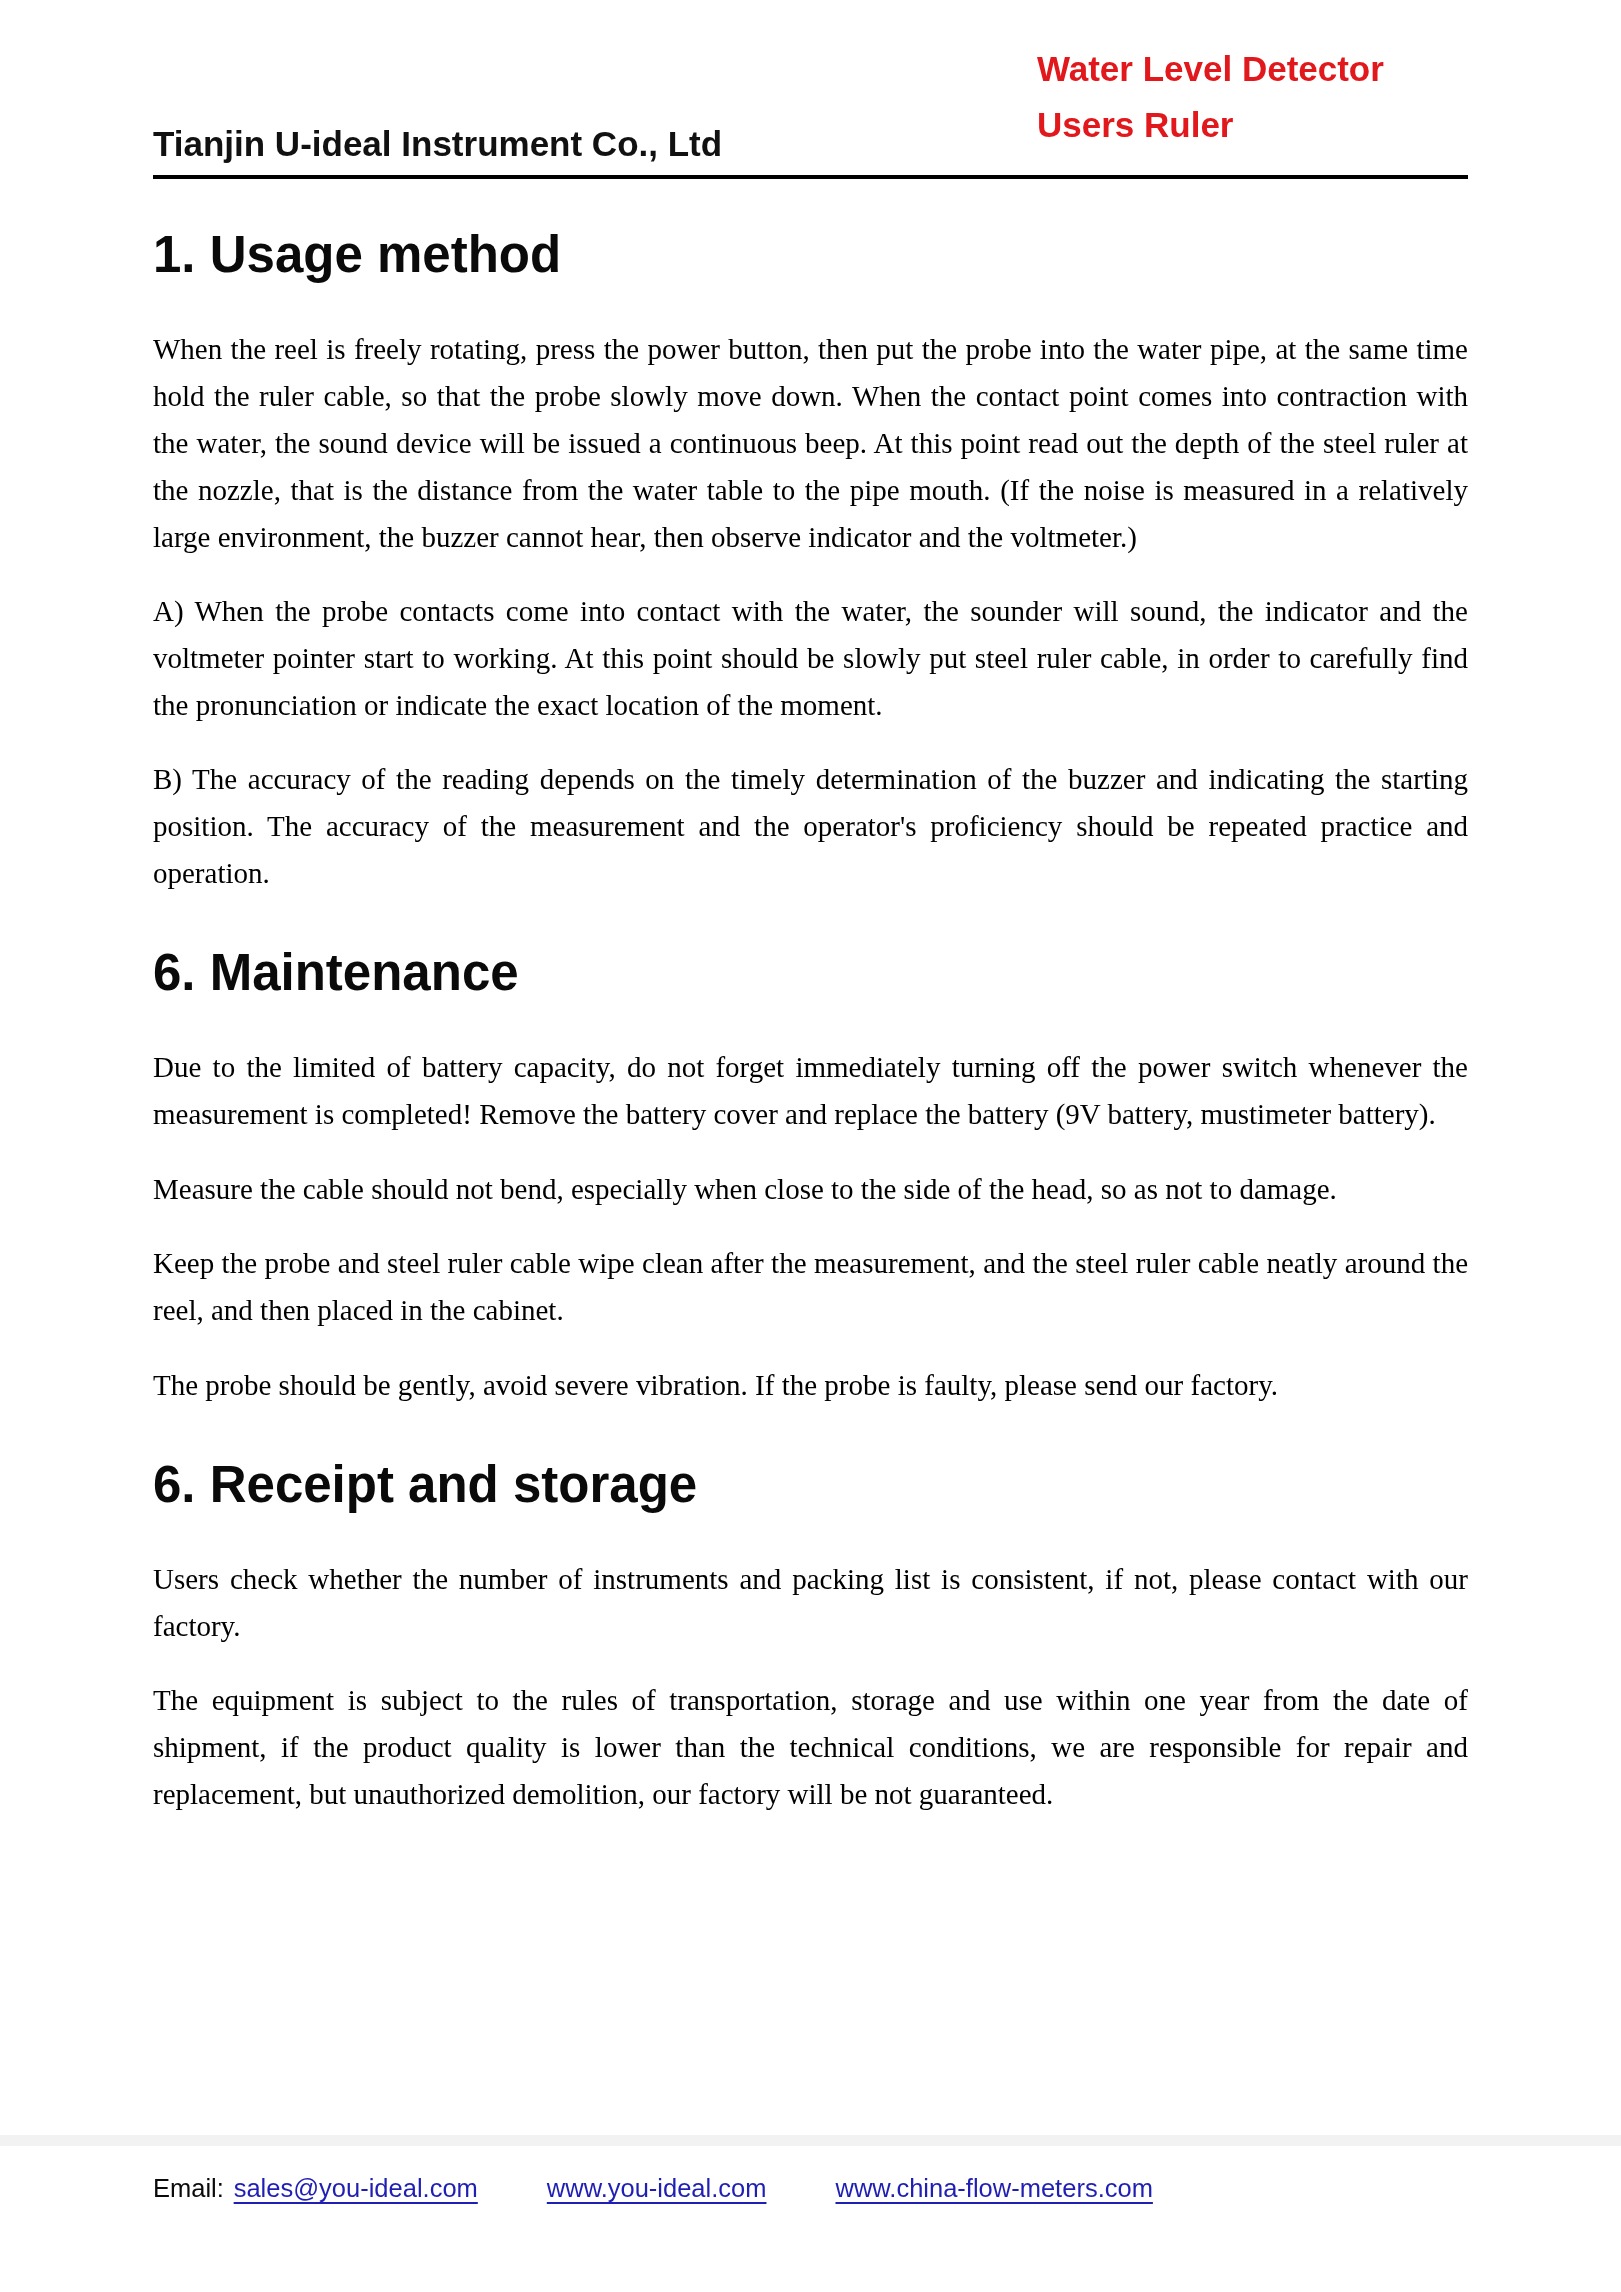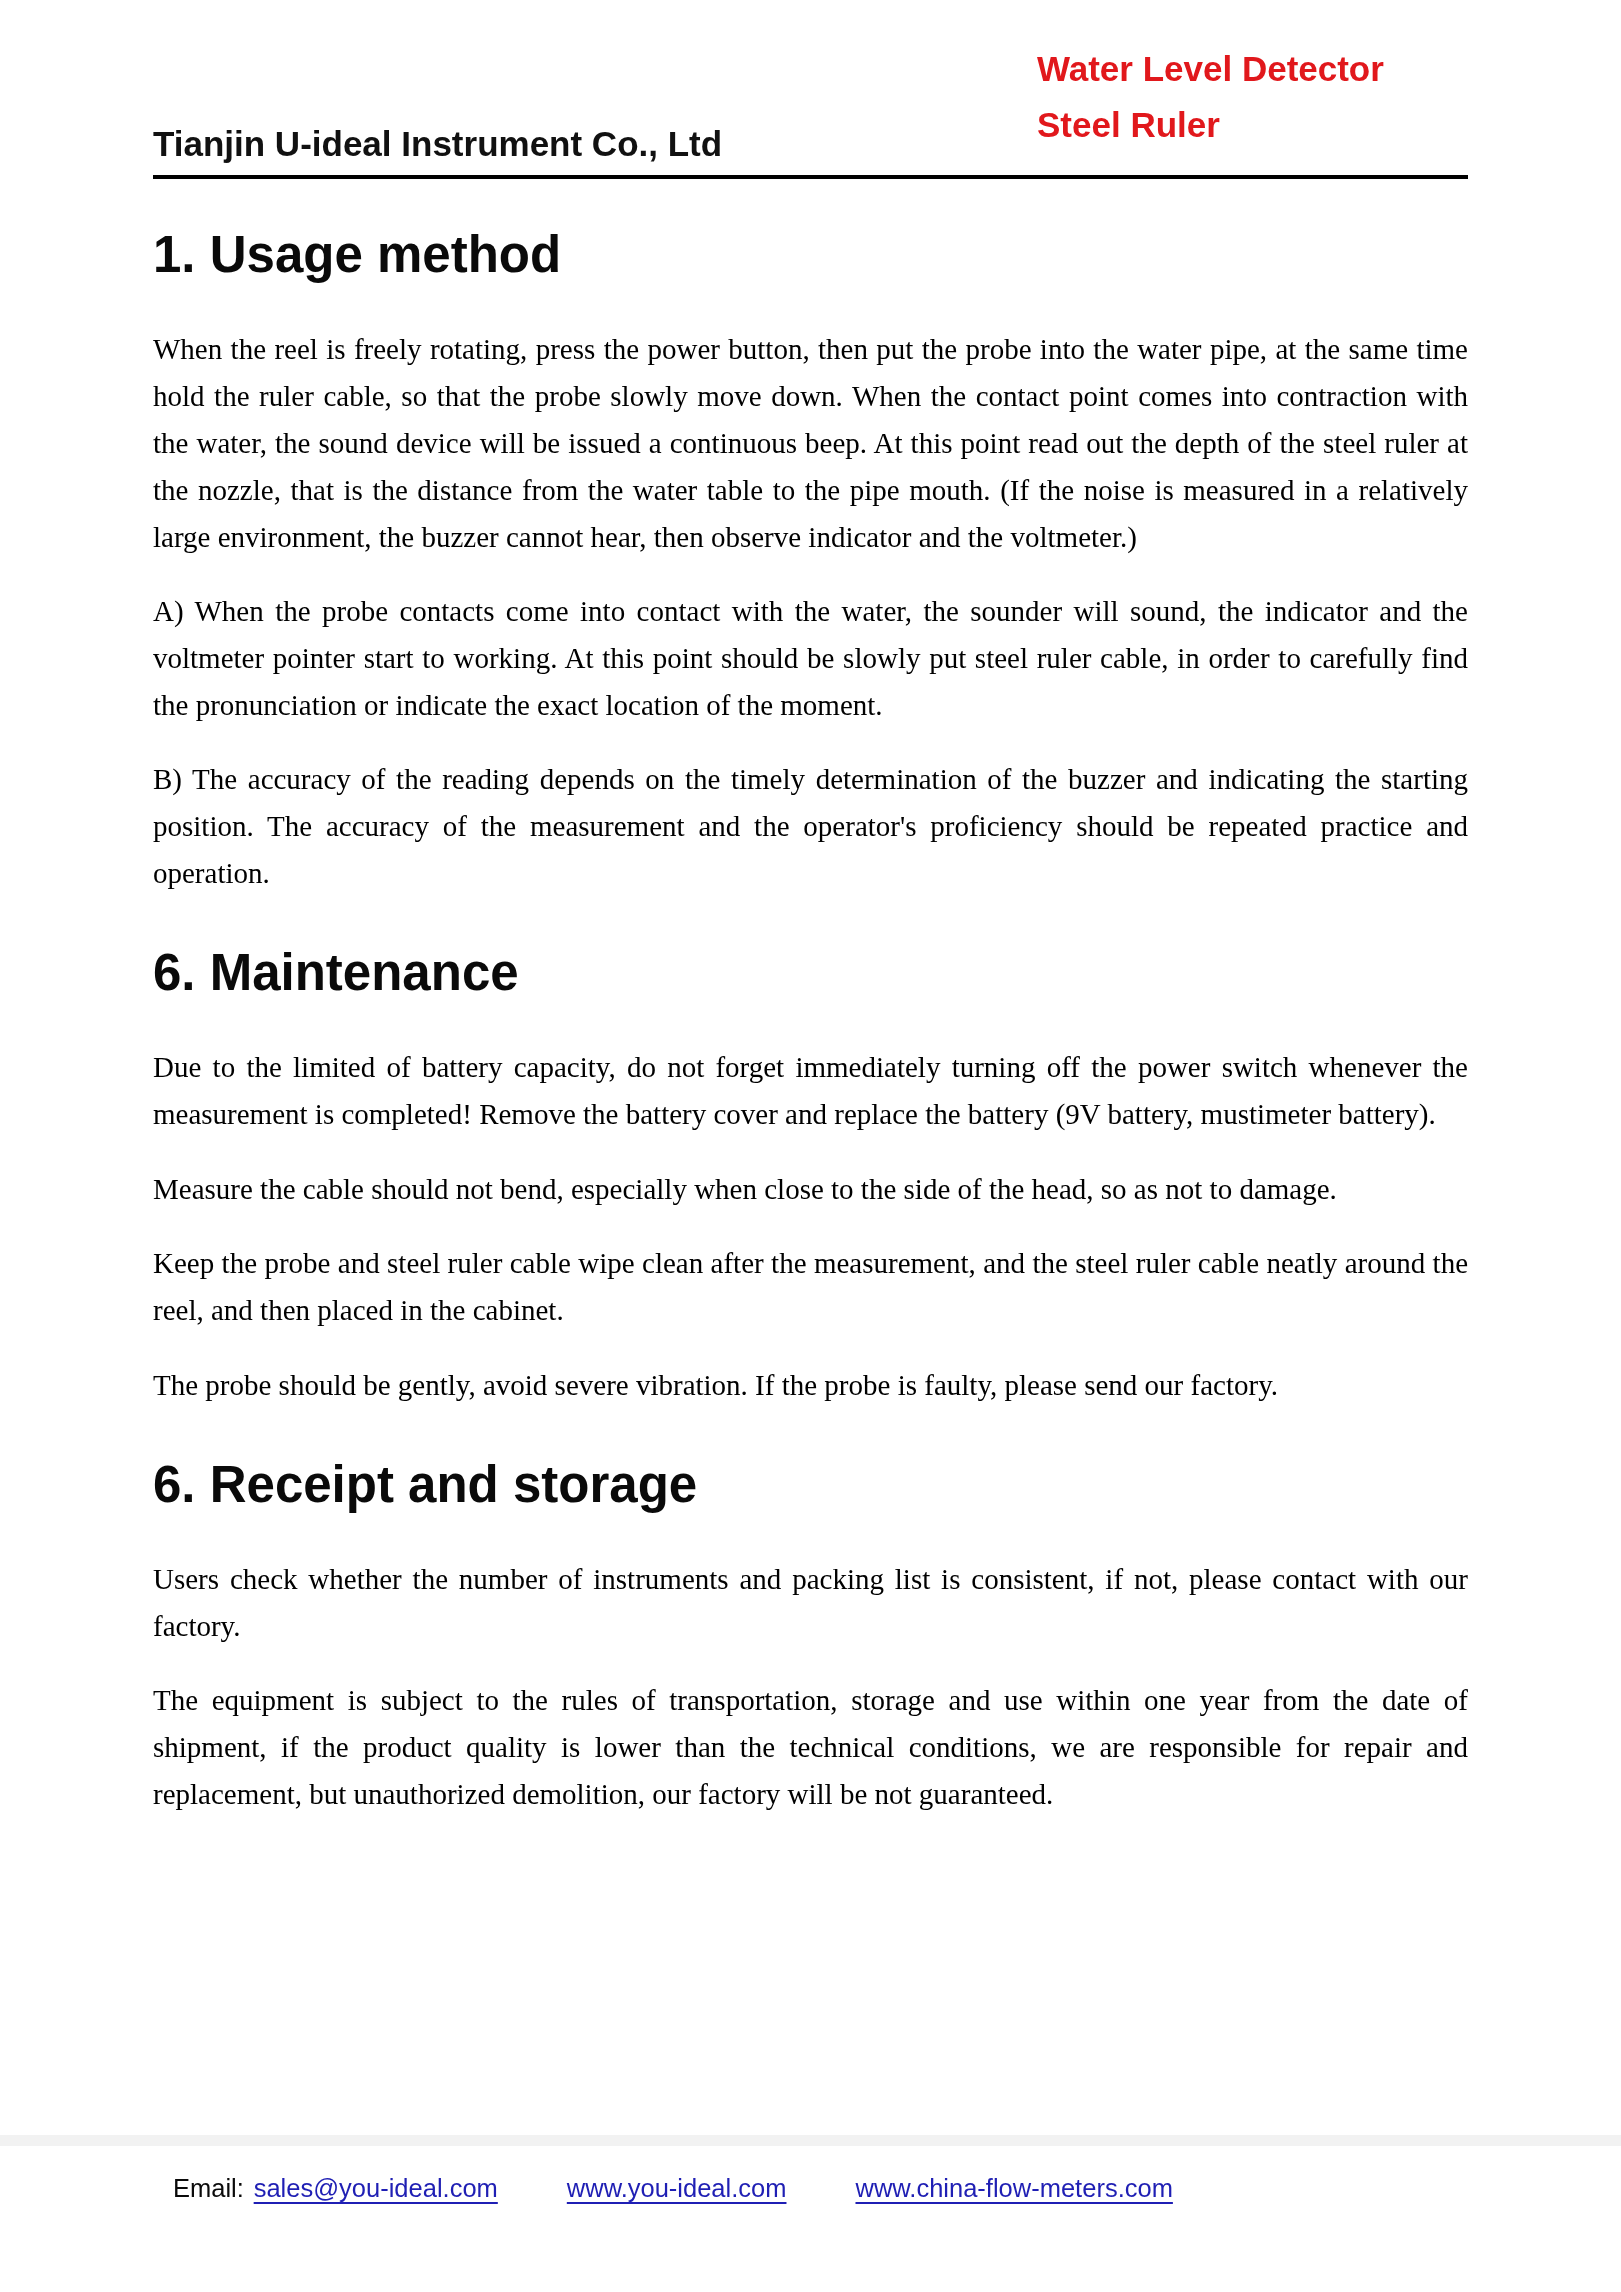--- a/index.html
+++ b/index.html
@@ -77,21 +77,20 @@
     background: var(--band-gray, #f2f2f2);
   }
   .footer {
     position: absolute;
     left: 153px;
     top: 2174px;
     font-family: "Liberation Sans", sans-serif;
     font-size: 25.5px;
     color: #0a0a0a;
     white-space: nowrap;
-    margin-left: 20px;
   }
   .email-label { margin-right: 9.8px; }
   a.flink {
     color: var(--link-blue, #1f1fb4);
     text-decoration: underline;
     text-decoration-thickness: 2px;
     text-underline-offset: 4.9px;
     cursor: pointer;
   }
   a.flink.gap { margin-left: 69px; }
@@ -99,21 +98,21 @@
 </head>
 <body>
 
 <div class="page">
   <div class="content">
 
     <header class="header">
       <div class="company">Tianjin U-ideal Instrument Co., Ltd</div>
       <div class="product">
         <div>Water Level Detector</div>
-        <div>Steel Ruler</div>
+        <div>Users Ruler</div>
       </div>
     </header>
     <div class="rule"></div>
 
     <section>
       <h2 class="sec-h">1. Usage method</h2>
       <p class="body">When the reel is freely rotating, press the power button, then put the probe into the water pipe, at the same time hold the ruler cable, so that the probe slowly move down. When the contact point comes into contraction with the water, the sound device will be issued a continuous beep. At this point read out the depth of the steel ruler at the nozzle, that is the distance from the water table to the pipe mouth. (If the noise is measured in a relatively large environment, the buzzer cannot hear, then observe indicator and the voltmeter.)</p>
       <p class="body">A) When the probe contacts come into contact with the water, the sounder will sound, the indicator and the voltmeter pointer start to working. At this point should be slowly put steel ruler cable, in order to carefully find the pronunciation or indicate the exact location of the moment.</p>
       <p class="body">B) The accuracy of the reading depends on the timely determination of the buzzer and indicating the starting position. The accuracy of the measurement and the operator's proficiency should be repeated practice and operation.</p>
     </section>

